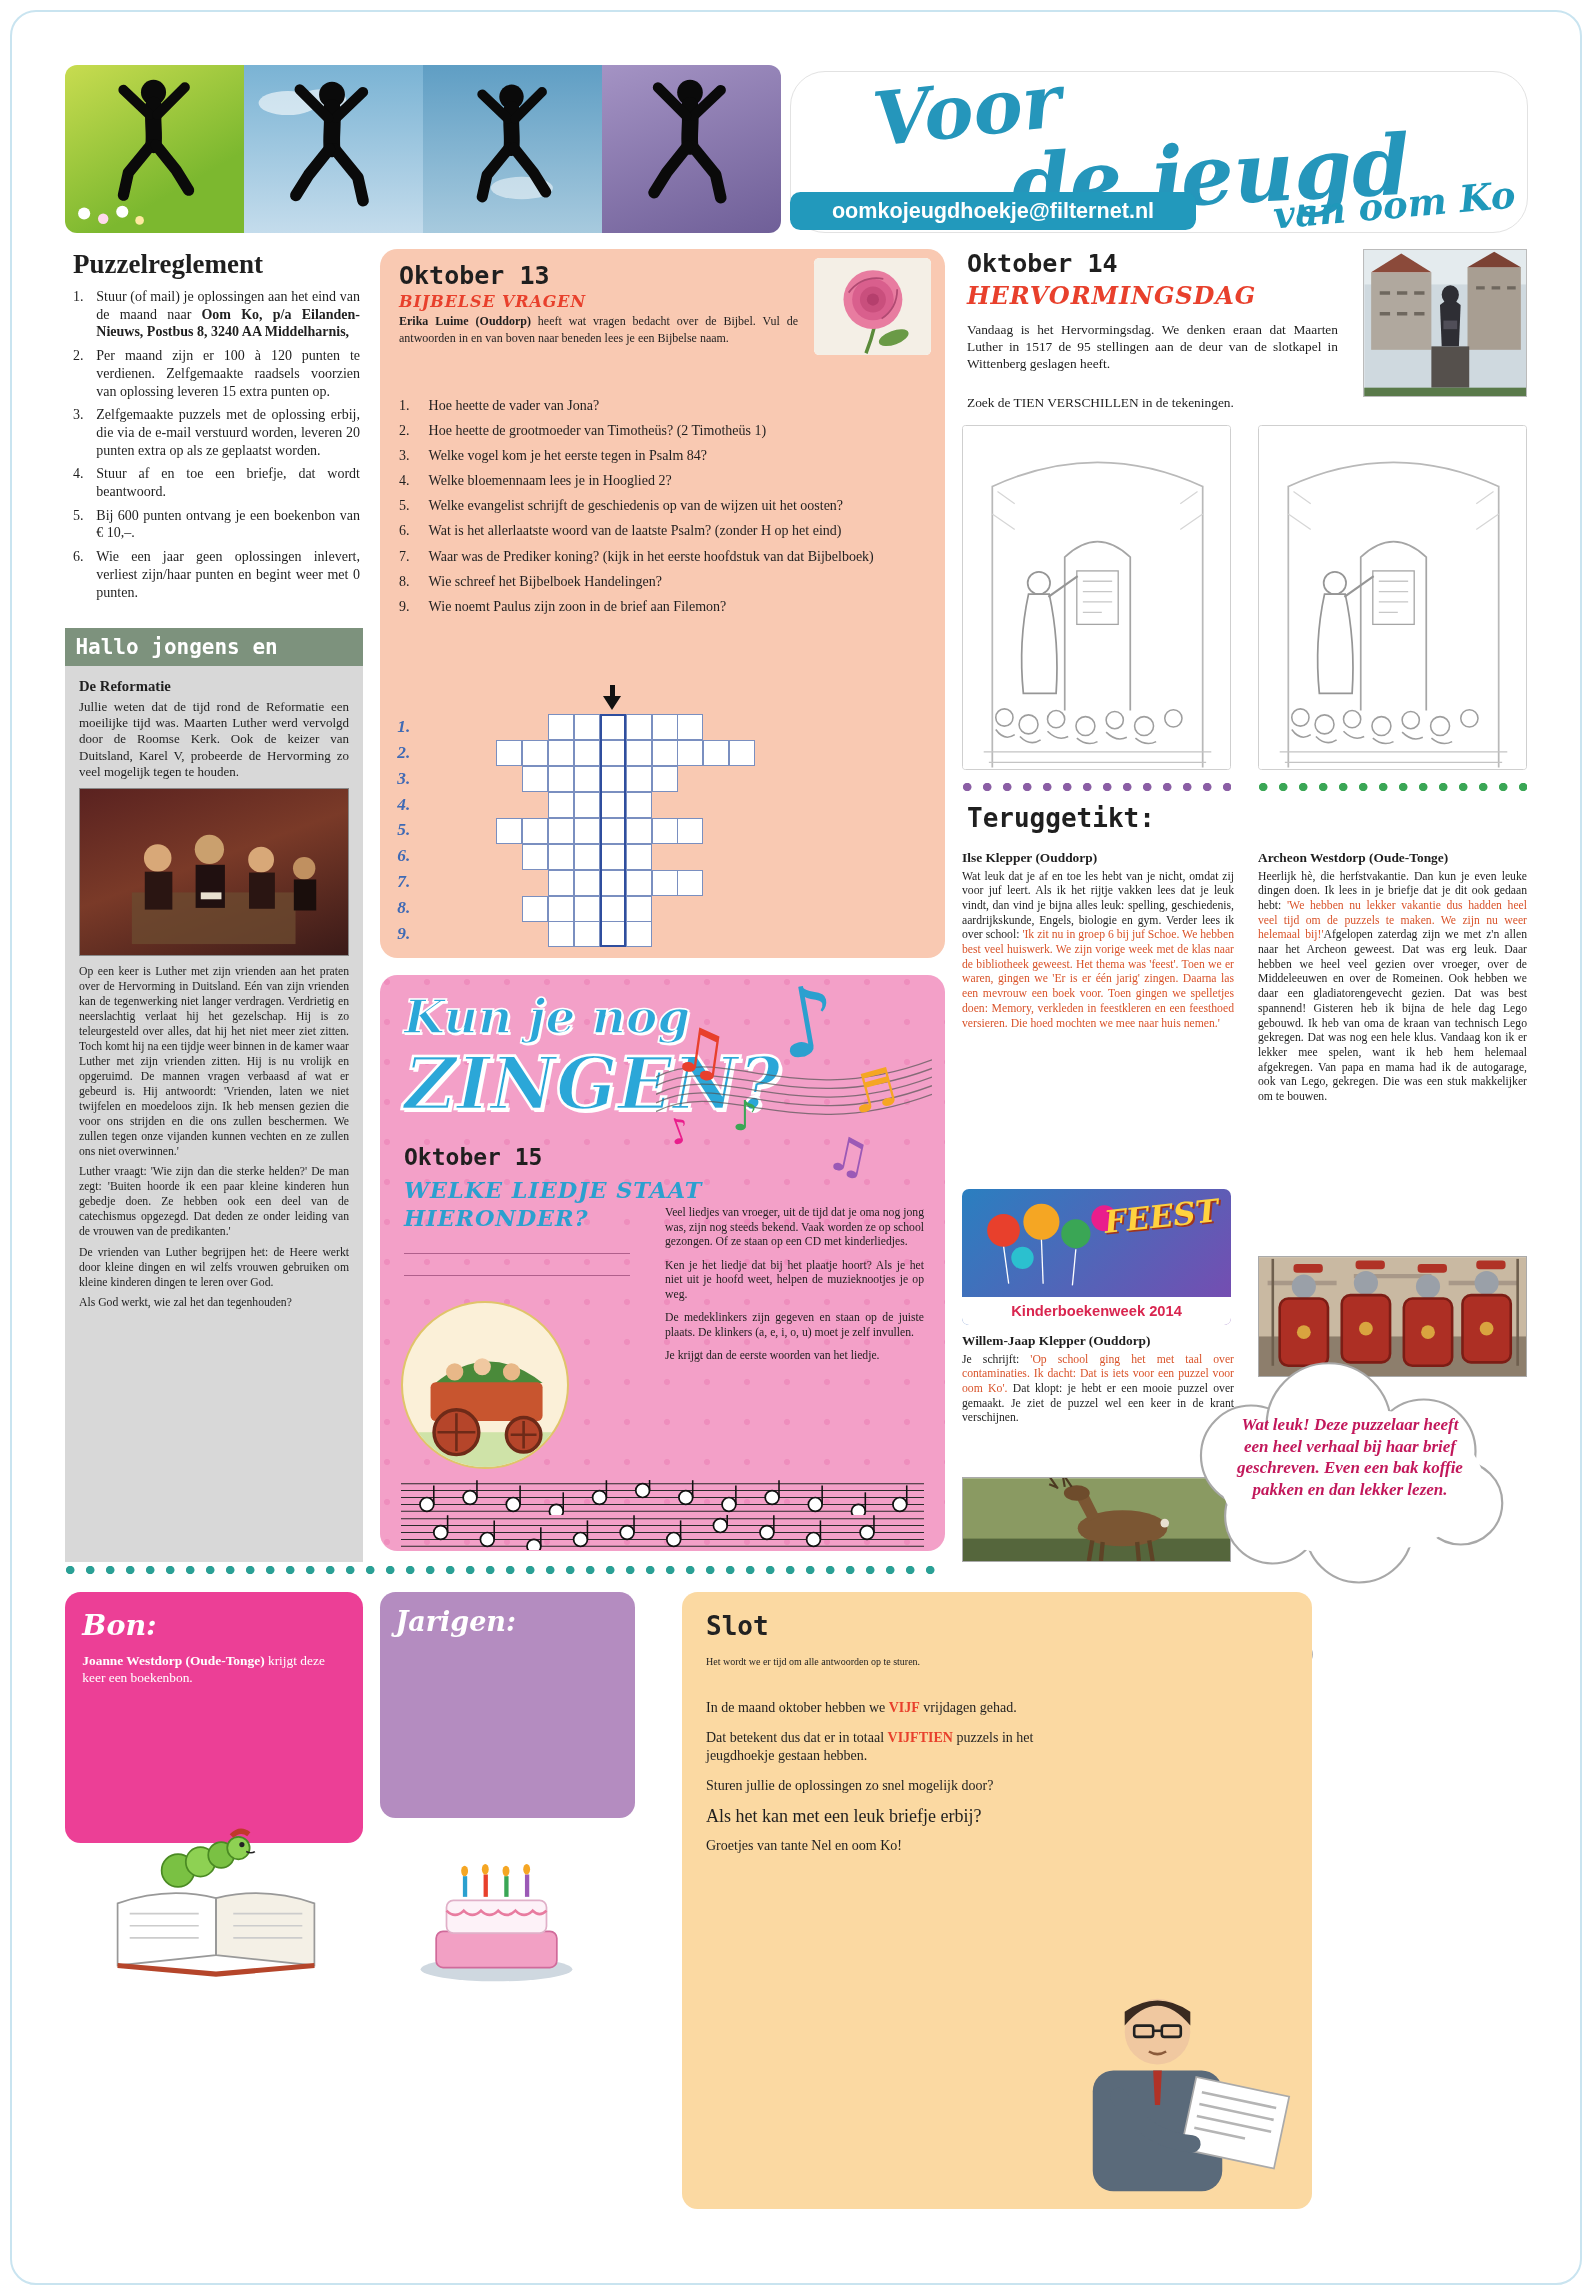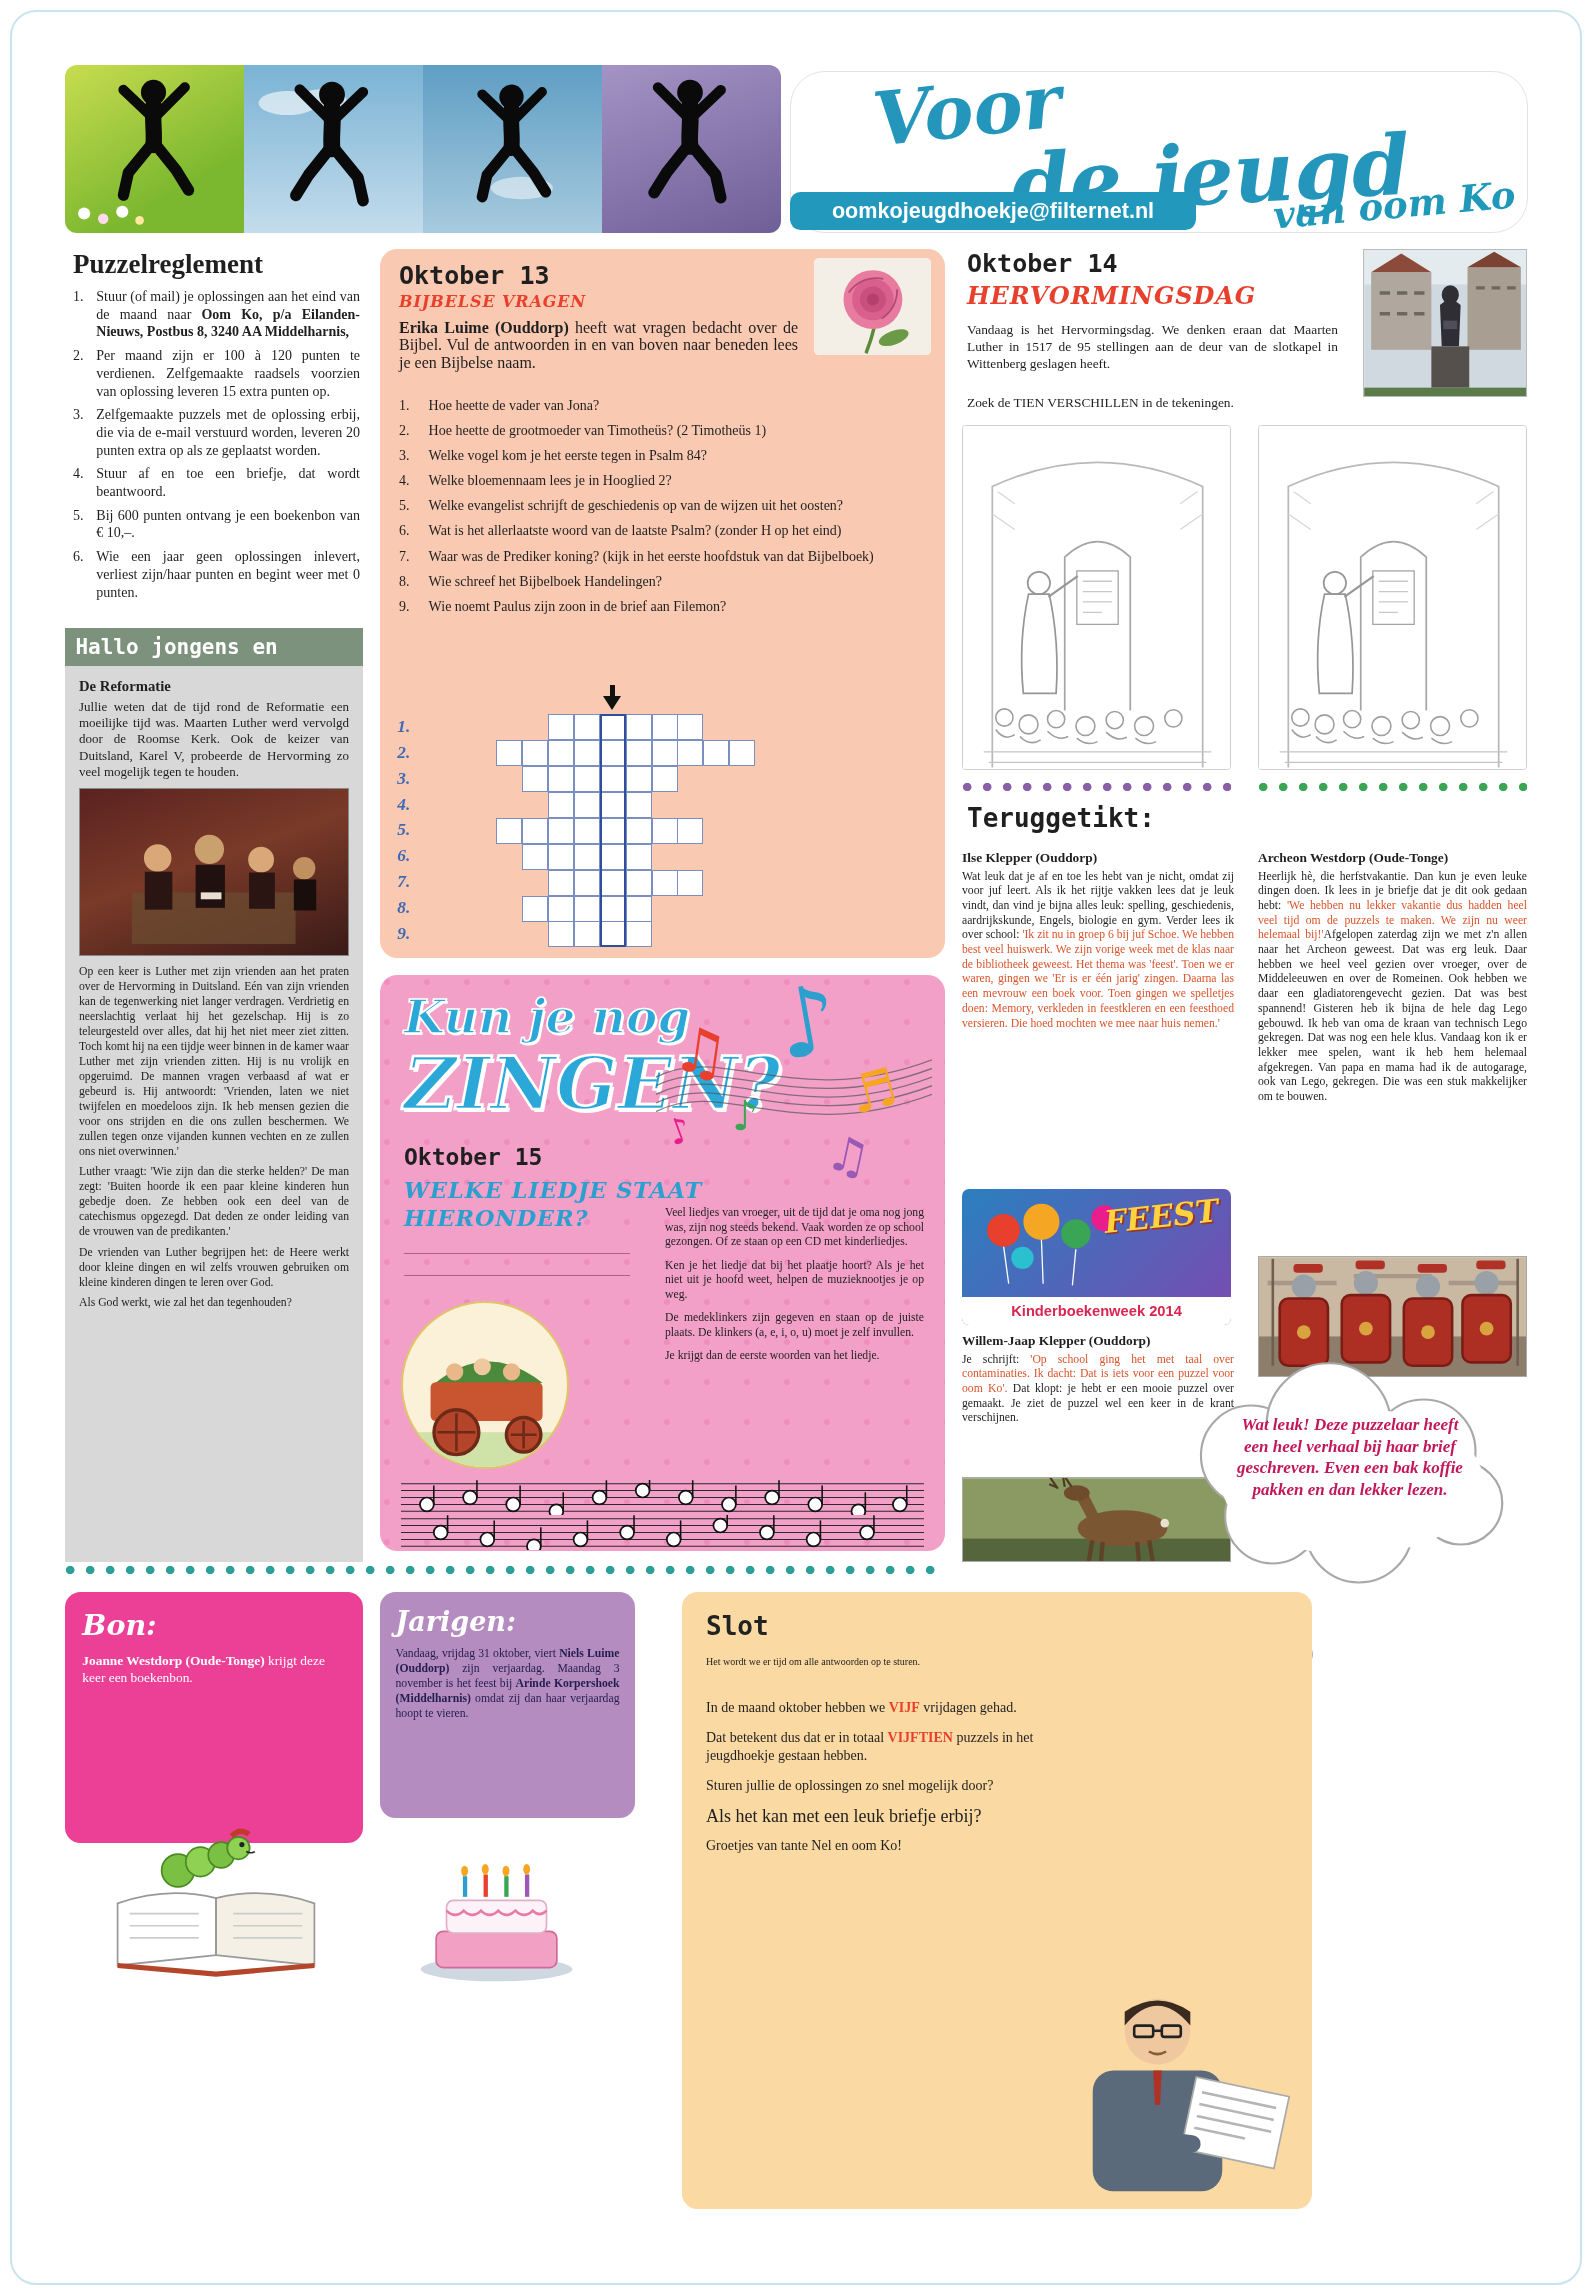--- a/index.html
+++ b/index.html
@@ -182,21 +182,21 @@
       <rect width="135" height="112" fill="#f4efe6"></rect>
       <path d="M70 78 Q66 95 60 110" stroke="#5a8a3a" stroke-width="4" fill="none"></path>
       <ellipse cx="92" cy="92" rx="18" ry="8" fill="#6a9a46" transform="rotate(-20 92 92)"></ellipse>
       <circle cx="68" cy="48" r="34" fill="#e87ca0"></circle>
       <circle cx="68" cy="48" r="24" fill="#d95f8d"></circle>
       <circle cx="68" cy="48" r="15" fill="#c94f7d"></circle>
       <circle cx="68" cy="48" r="7" fill="#b53f6d"></circle>
       <path d="M40 40 Q55 20 80 24 M96 36 Q96 58 78 70" stroke="#b04a72" stroke-width="2" fill="none"></path>
     </svg>
   </div>
-  <p class="jtxt" style="position:absolute;left:19px;top:70px;width:399px;font-size:16px;line-height:17.3px">
+  <p class="jtxt" style="position:absolute;left:19px;top:64px;width:399px;font-size:12px;line-height:17.3px">
     <b>Erika Luime (Ouddorp)</b><span> heeft wat vragen bedacht over de Bijbel. Vul de antwoorden in en van boven naar beneden lees je een Bijbelse naam.</span>
   </p>
   <ol class="abs qlist" style="left:19px;top:148px;width:522px">
     <li>
         <span class="n">1.</span>
         <span>Hoe heette de vader van Jona?</span>
       </li>
     <li>
         <span class="n">2.</span>
         <span>Hoe heette de grootmoeder van Timotheüs? (2 Timotheüs 1)</span>
@@ -568,23 +568,20 @@
     <circle cx="146" cy="44" r="15" fill="#7ac143" stroke="#4a8a23" stroke-width="2"></circle>
     <circle cx="166" cy="36" r="13" fill="#8ed153" stroke="#4a8a23" stroke-width="2"></circle>
     <circle cx="170" cy="32" r="3" fill="#222"></circle>
       <path d="M175 40 q6 3 10 0" stroke="#222" stroke-width="1.8" fill="none"></path>
     <path d="M158 22 q10 -10 20 -2" stroke="#c0392b" stroke-width="6" fill="none"></path>
   </svg>
 </div>
 
 <div class="abs" style="left:380px;top:1592px;width:255px;height:226px;background:#b48cc0;border-radius:15.5px;padding:14px 15.5px">
   <div style="font-family:'DejaVu Serif',serif;font-style:italic;font-weight:bold;font-size:27px;color:#fff;margin-bottom:8.6px">Jarigen:</div>
-  <p class="jtxt" style="font-size:11.7px;line-height:15px;color:#241d4f">
-    <span>Vandaag, vrijdag 31 oktober, viert </span><b>Niels Luime (Ouddorp)</b><span> zijn verjaardag. Maandag 3 november is het feest bij </span><b>Arinde Korpershoek (Middelharnis)</b><span> omdat zij dan haar verjaardag hoopt te vieren.</span>
-  </p>
 </div>
 <div class="abs" style="left:406px;top:1838px;width:181px;height:147px">
   <svg width="181" height="147" viewBox="0 0 210 170">
     <ellipse cx="105" cy="152" rx="88" ry="14" fill="#cfd8e0"></ellipse>
     <rect x="35" y="108" width="140" height="42" rx="8" fill="#f2a0c4" stroke="#d06a9a" stroke-width="2"></rect>
     <rect x="47" y="72" width="116" height="38" rx="8" fill="#fdf2f8" stroke="#e0b0c8" stroke-width="2"></rect>
     <path d="M47 84 q10 10 20 0 q10 10 20 0 q10 10 20 0 q10 10 20 0 q10 10 20 0 q8 8 16 0" stroke="#e87ca0" stroke-width="3" fill="none"></path>
     <rect x="66" y="44" width="5" height="24" fill="#2ba0cf"></rect>
       <rect x="90" y="42" width="5" height="26" fill="#e8402c"></rect>
     <rect x="114" y="44" width="5" height="24" fill="#3aa655"></rect>

